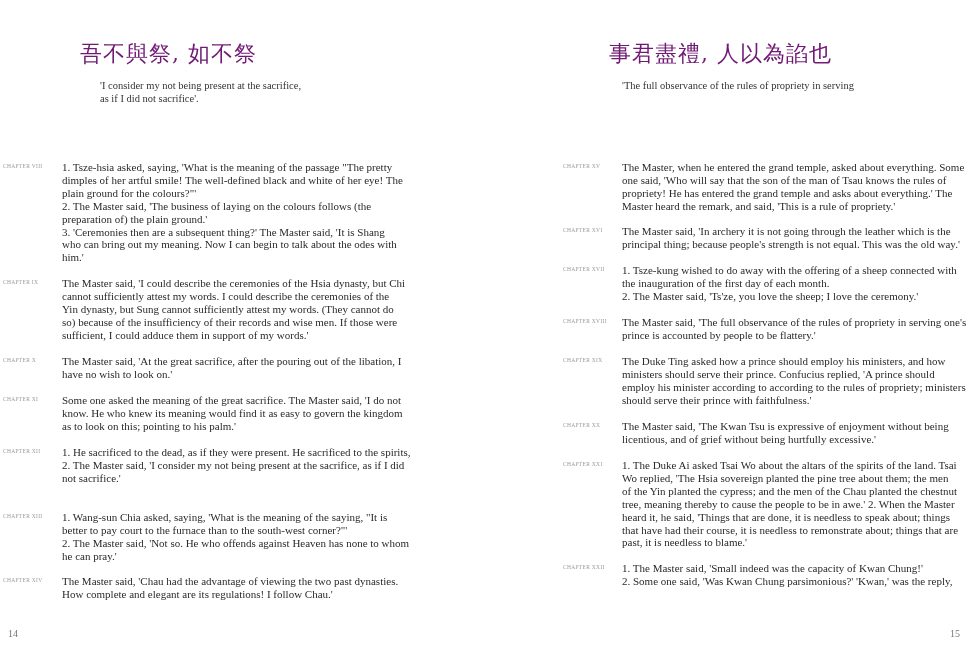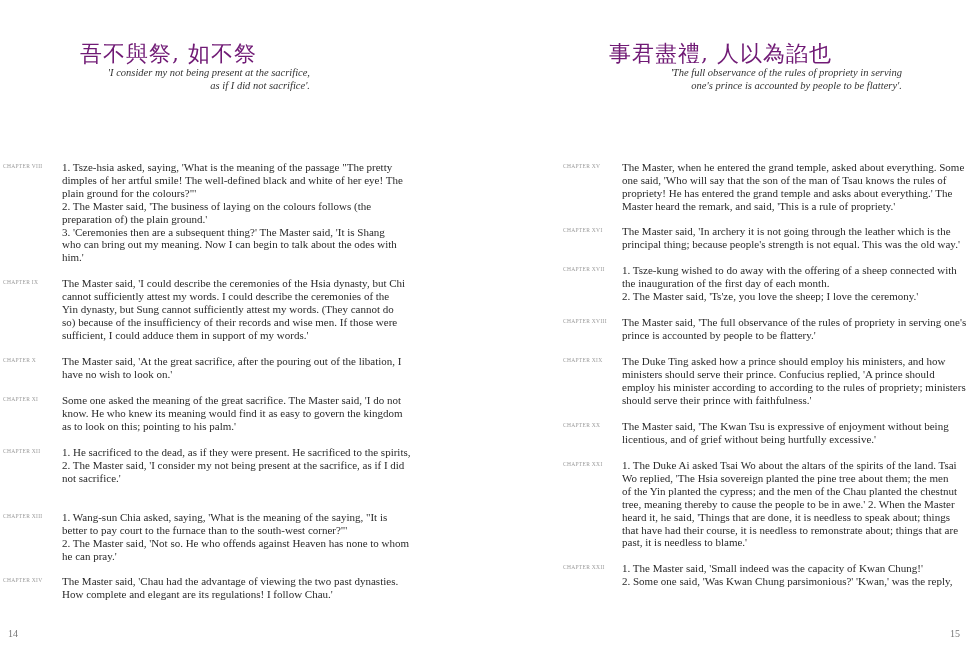--- a/index.html
+++ b/index.html
@@ -32,26 +32,25 @@
       letter-spacing: 1px;
       white-space: nowrap;
       font-weight: normal;
       line-height: 40px;
     }
     .page-left .heading-zh { left: 80px; }
     .page-right .heading-zh { left: 124px; }
 
     .subtitle {
       position: absolute;
-      top: 66px;
-      font-style: italic;
+      top: 79px;
       font-size: 10.5px;
       line-height: 13px;
       color: #333;
-      text-align: right;
+      text-align: left;
       white-space: nowrap;
     }
     .page-left .subtitle { left: 100px; width: 210px; }
     .page-right .subtitle { left: 137px; width: 280px; }
 
     .chapter {
       position: absolute;
       display: block;
     }
     .chapter-label {
@@ -166,21 +165,20 @@
     </div>
   </div>
 
   <div class="page-number">14</div>
 </div>
 
 <div class="page page-right">
   <div class="heading-zh">事君盡禮, 人以為諂也</div>
   <div class="subtitle">
     <span class="line">'The full observance of the rules of propriety in serving</span>
-    <span class="line">one's prince is accounted by people to be flattery'.</span>
   </div>
 
   <div class="chapter" style="top:161px">
     <div class="chapter-label">CHAPTER XV</div>
     <div class="chapter-text">
       <span class="line">The Master, when he entered the grand temple, asked about everything. Some</span>
       <span class="line">one said, 'Who will say that the son of the man of Tsau knows the rules of</span>
       <span class="line">propriety! He has entered the grand temple and asks about everything.' The</span>
       <span class="line">Master heard the remark, and said, 'This is a rule of propriety.'</span>
     </div>

